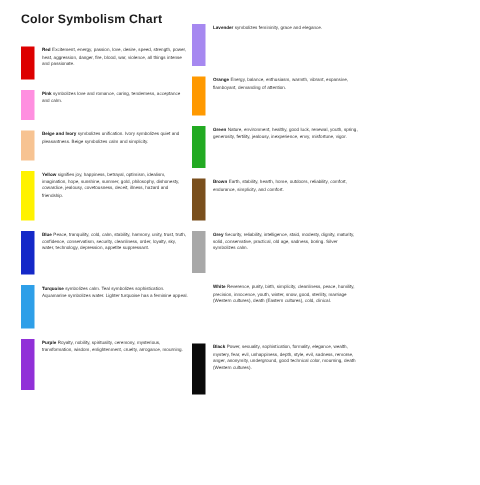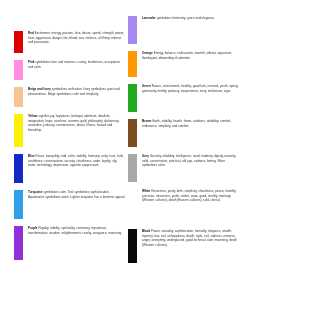--- a/index.html
+++ b/index.html
@@ -66,20 +66,21 @@
   .entry-text .cname {
     font-weight: bold;
     color: #111111;
   }
 </style>
 </head>
 <body style="background: rgb(255, 255, 255);">
 
 <div id="page">
 
+  <div class="title">Color Symbolism Chart</div>
 
   <div class="column col-left">
       <div class="entry" style="min-height: 22px;">
         <div class="swatch" style="background: rgb(221, 0, 0); height: 22px;"></div>
         <div class="entry-text"><span class="cname">Red</span> <span>Excitement, energy, passion, love, desire, speed, strength, power, heat, aggression, danger, fire, blood, war, violence, all things intense and passionate.</span></div>
       </div>
       <div class="entry" style="min-height: 20px;">
         <div class="swatch" style="background: rgb(255, 143, 224); height: 20px;"></div>
         <div class="entry-text"><span class="cname">Pink</span> <span>symbolizes love and romance, caring, tenderness, acceptance and calm.</span></div>
       </div>

